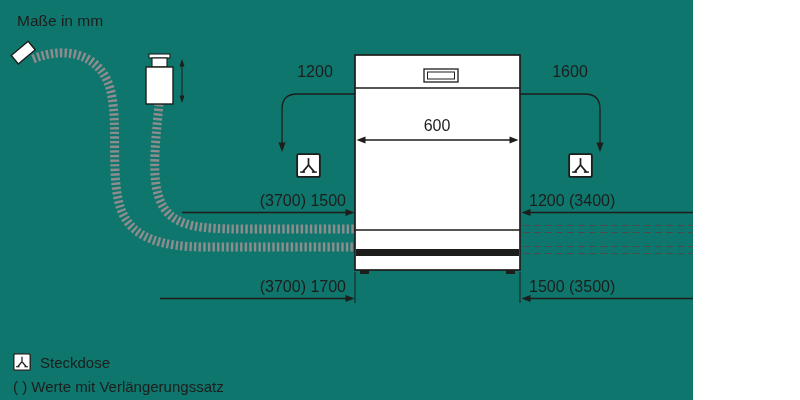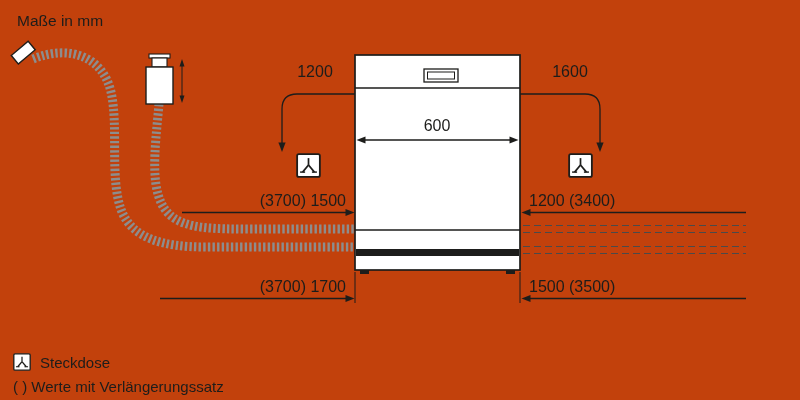--- a/index.html
+++ b/index.html
@@ -1,18 +1,18 @@
 <!DOCTYPE html>
 <html><head>
 <meta charset="utf-8">
 <style>
   html,body{margin:0;padding:0;background:#ffffff;}
   .page{
-    width:800px;height:400px;position:relative;overflow:hidden;
-    background:#c2410c;
+    width:693px;height:400px;position:relative;overflow:hidden;
+    background:#0f766e;
     font-family:"Liberation Sans", sans-serif;
   }
   svg{display:block;}
   text{fill:#1d1d1b;font-family:"Liberation Sans", sans-serif;}
   .dim-label{font-size:16px;}
   .title-label{font-size:15.5px;}
   .legend-label{font-size:15px;}
   .thin{stroke:#1d1d1b;stroke-width:1.3;fill:none;}
   .arrow{fill:#1d1d1b;stroke:none;}
   .hose{stroke:#8d8d8d;stroke-width:9;fill:none;stroke-dasharray:2.4 2.2;stroke-linecap:butt;}

